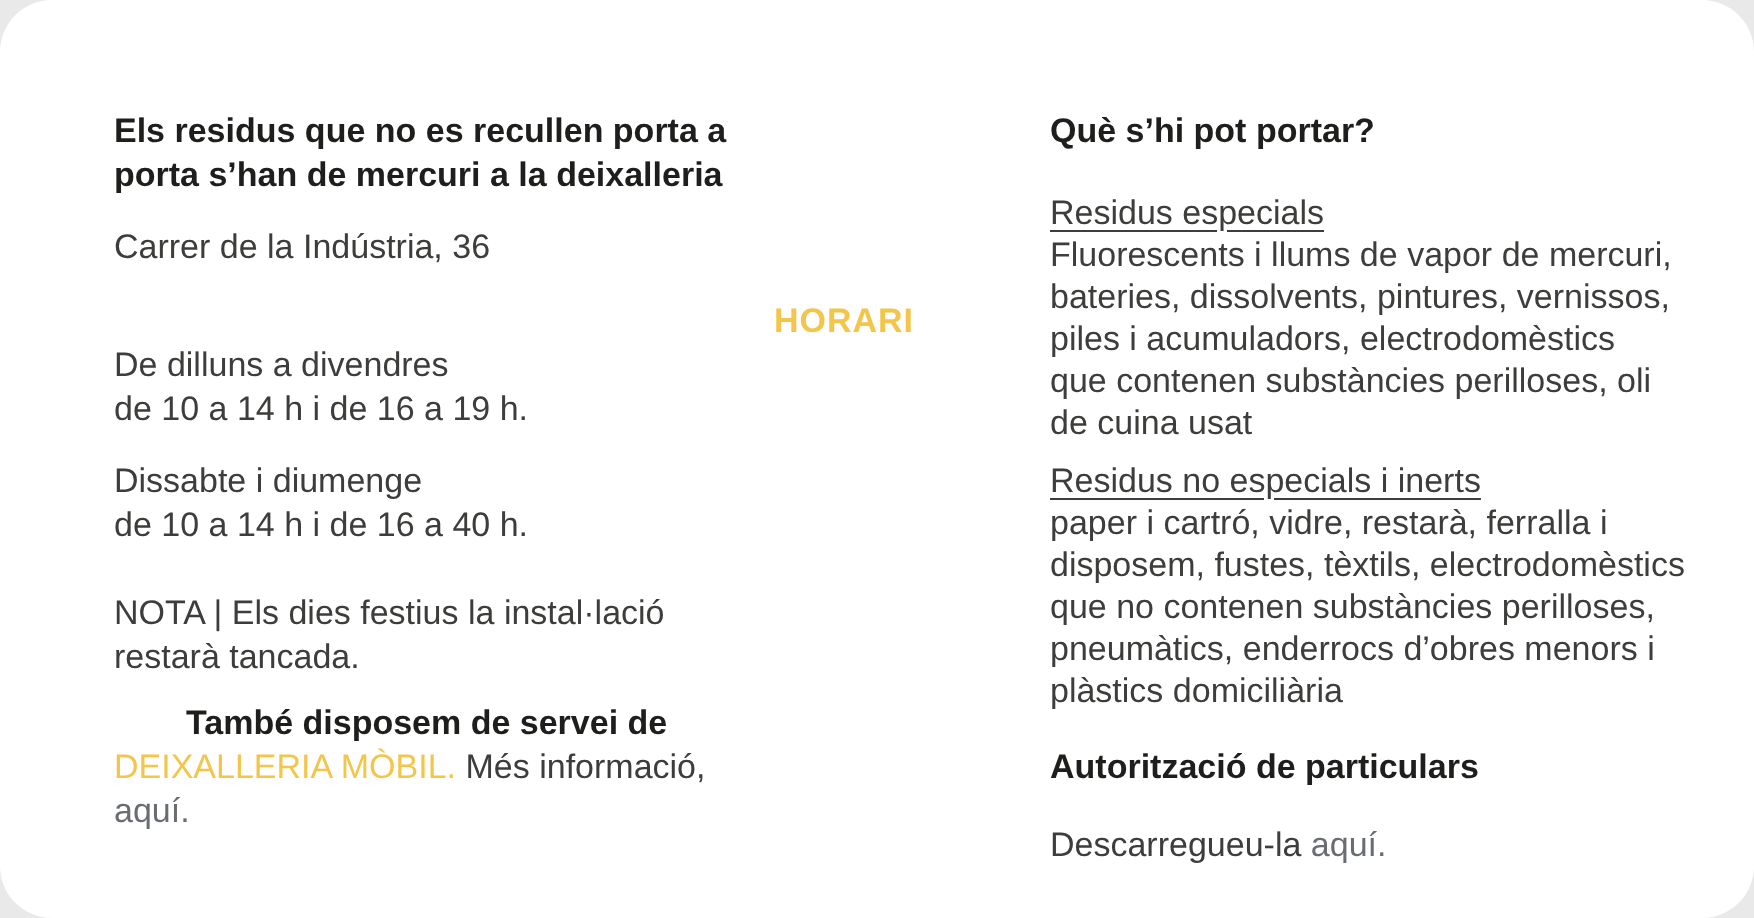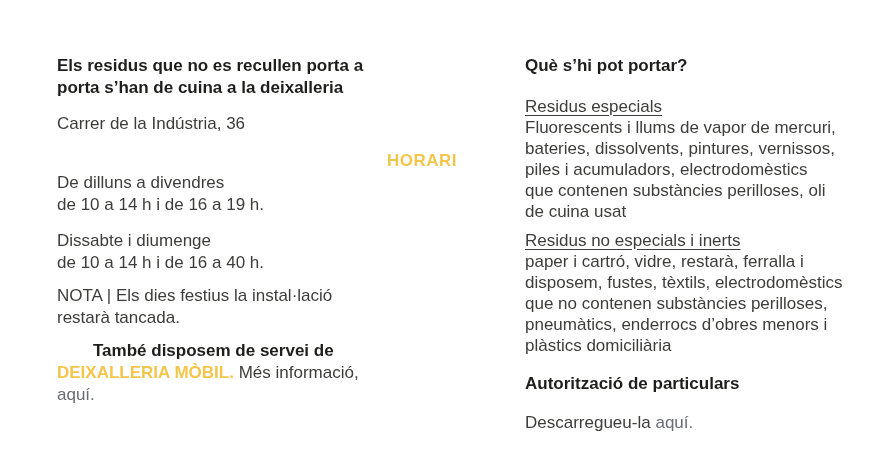--- a/index.html
+++ b/index.html
@@ -13,52 +13,53 @@
   html,body{background:#e9e9e9;}
   .canvas{
     position:relative;
     width:877px;height:459px;
     background:var(--page-bg);
     overflow:hidden;
     font-family:"Liberation Sans", sans-serif;
     color:var(--body-text);
     font-size:17px;
     line-height:22px;
+    border-radius:26px;
   }
   .col{position:absolute;top:55px;}
   .col-left{left:57px;width:400px;}
   .col-right{left:525px;width:360px;}
   .line{display:block;white-space:nowrap;}
   .bold{font-weight:700;color:var(--heading-black);margin-left:36px;}
   .title{font-weight:700;color:var(--heading-black);margin-bottom:14px;}
   .address{margin-bottom:15px;}
   .horari-block{margin-bottom:14px;}
   .horari-label{font-weight:700;color:var(--accent-yellow);letter-spacing:.5px;text-align:right;}
-  .weekend-block{margin-bottom:11px;}
+  .weekend-block{margin-bottom:22px;}
   .nota-block{margin-bottom:11px;}
-  .accent{font-weight:700;color:var(--accent-yellow);}
+  .accent{font-weight:400;color:var(--accent-yellow);}
   .link{color:var(--link-grey);text-decoration:none;cursor:pointer;}
   .rc-title{font-weight:700;color:var(--heading-black);margin-bottom:19px;}
   .rc-body{line-height:21px;}
   .section-heading{text-decoration:underline;text-underline-offset:3px;white-space:nowrap;}
   .section-1{margin-bottom:8px;}
   .section-2{margin-bottom:17px;}
   .auth-heading{font-weight:700;color:var(--heading-black);margin-bottom:17px;line-height:22px;}
   .download-line{white-space:nowrap;}
 </style>
 </head>
 <body>
 
 <div class="canvas">
 
   <div class="col col-left">
 
     <div class="title">
       <span class="line">Els residus que no es recullen porta a</span>
-      <span class="line">porta s’han de cuina a la deixalleria</span>
+      <span class="line">porta s’han de mercuri a la deixalleria</span>
     </div>
 
     <div class="address">
       <span class="line">Carrer de la Indústria, 36</span>
     </div>
 
     <div class="horari-block">
       <span class="line horari-label">HORARI</span>
       <span class="line">De dilluns a divendres</span>
       <span class="line">de 10 a 14 h i de 16 a 19 h.</span>

